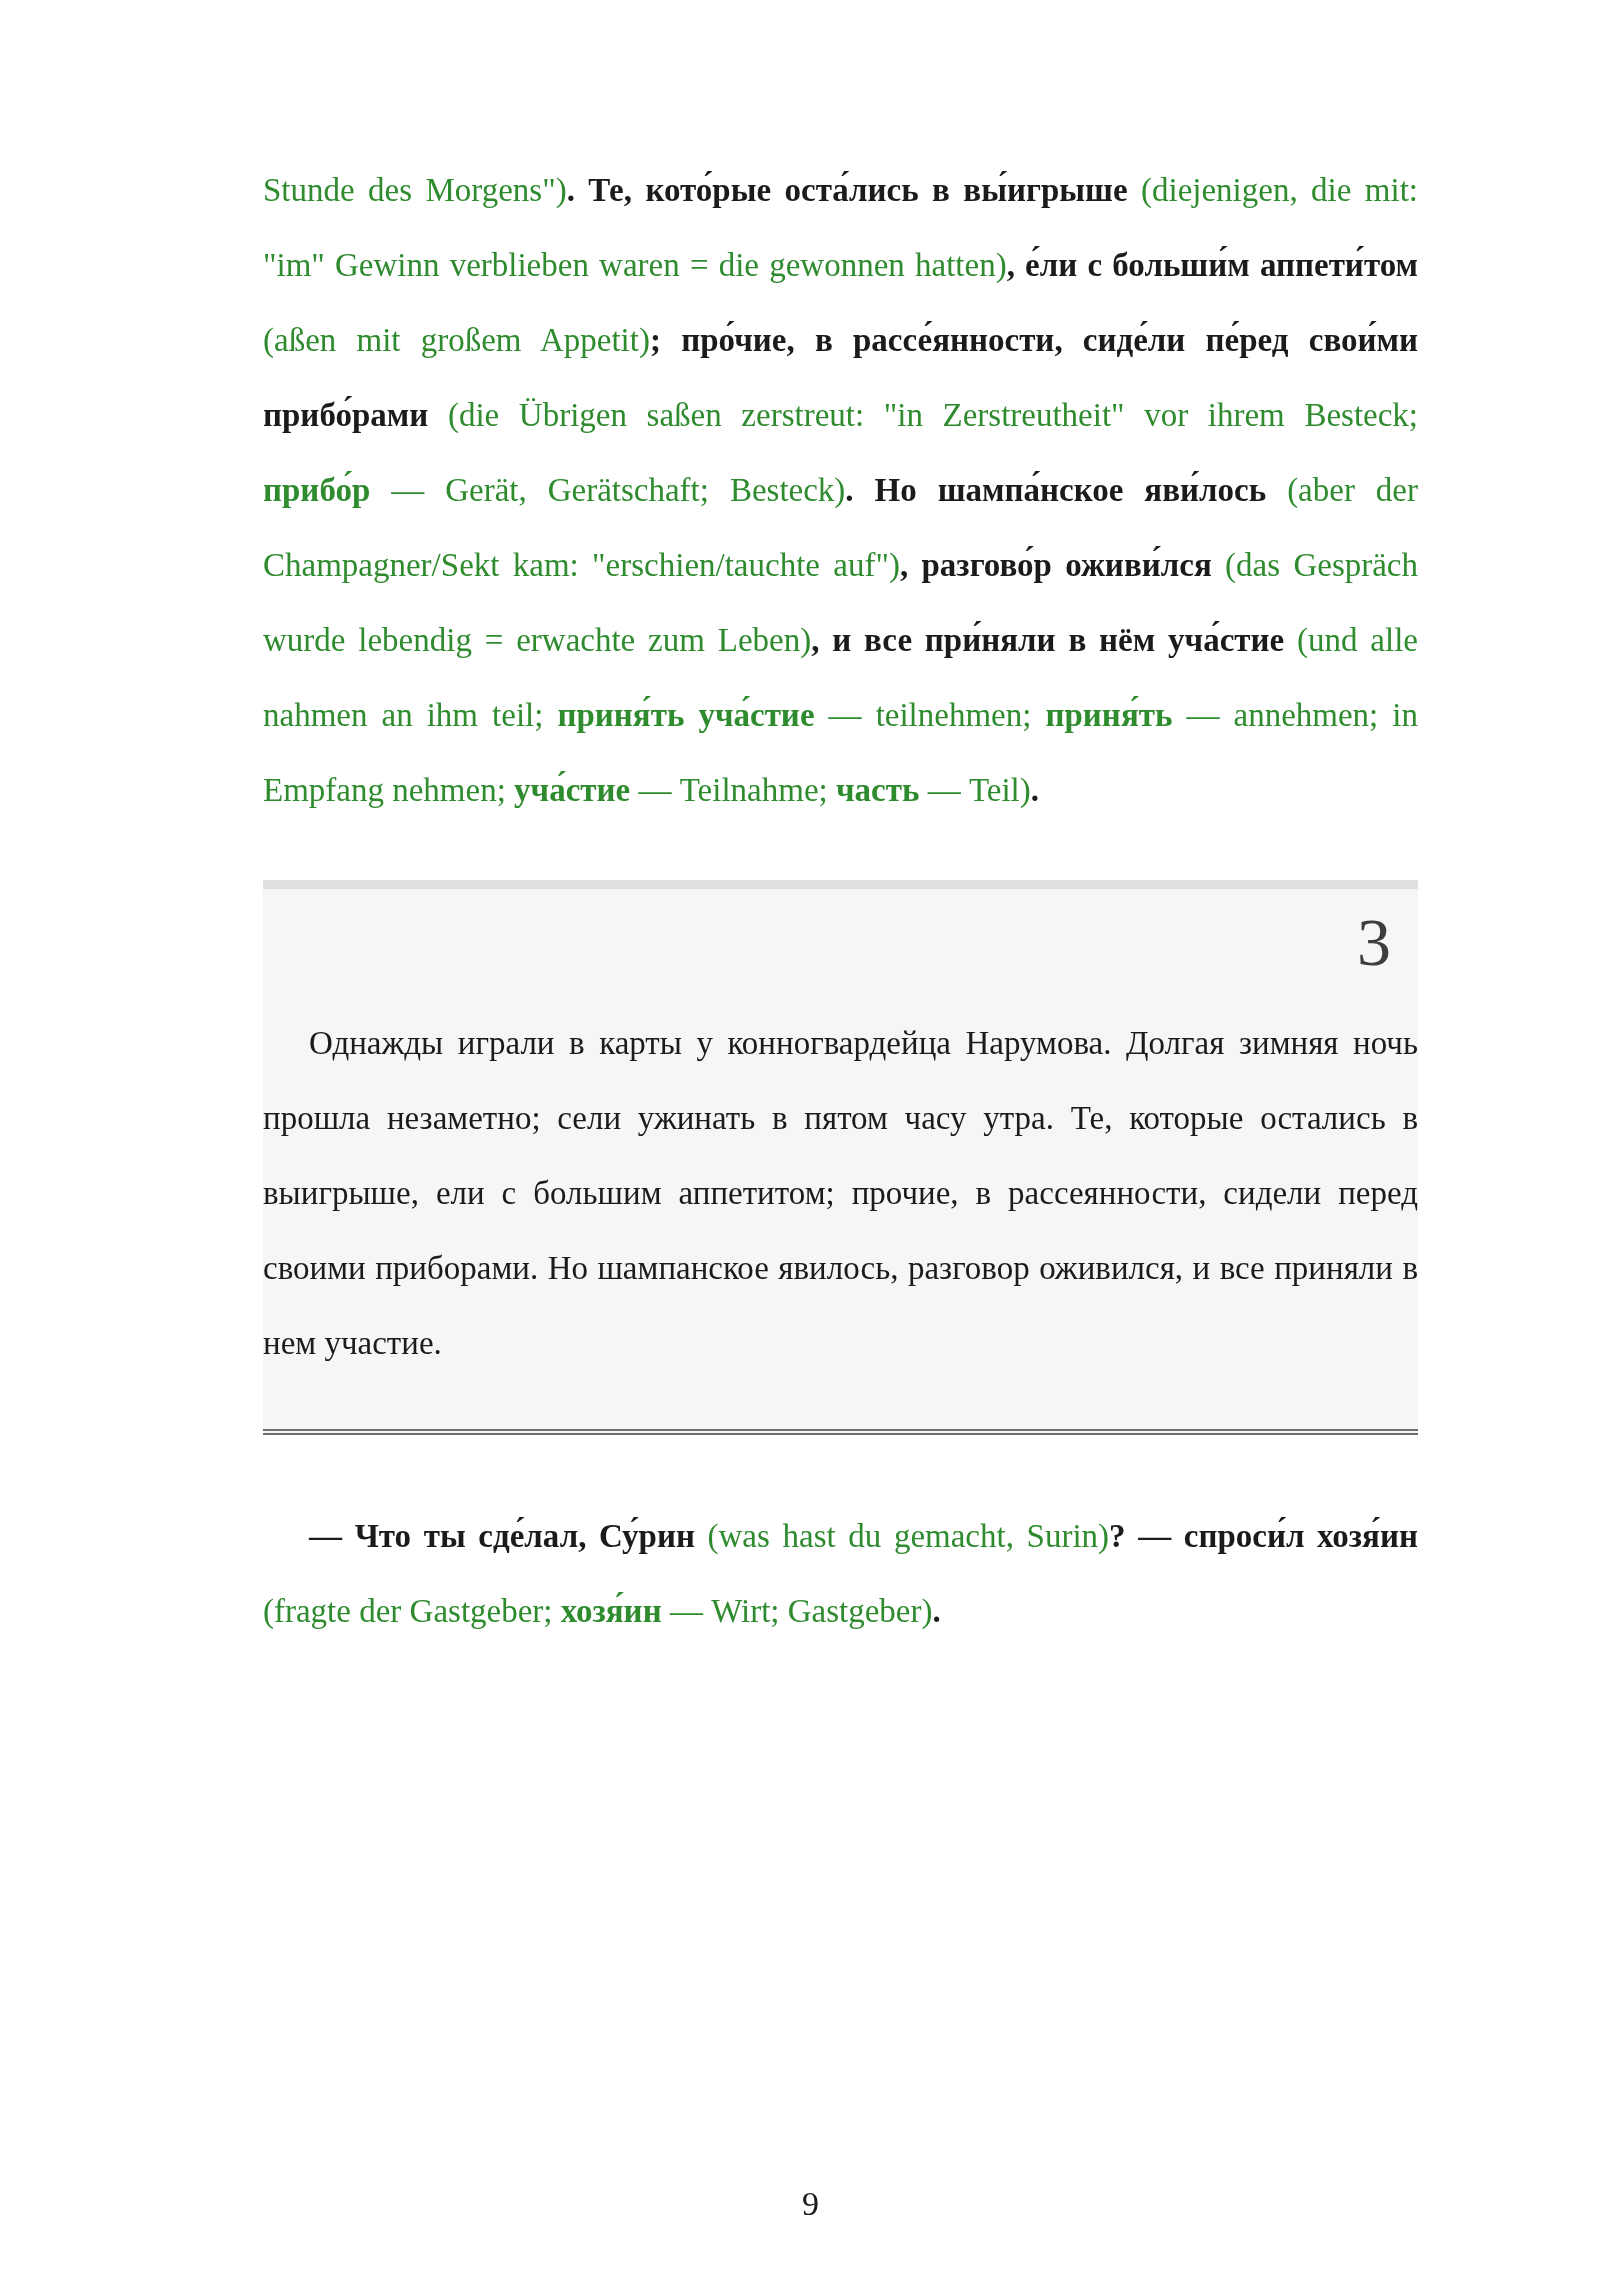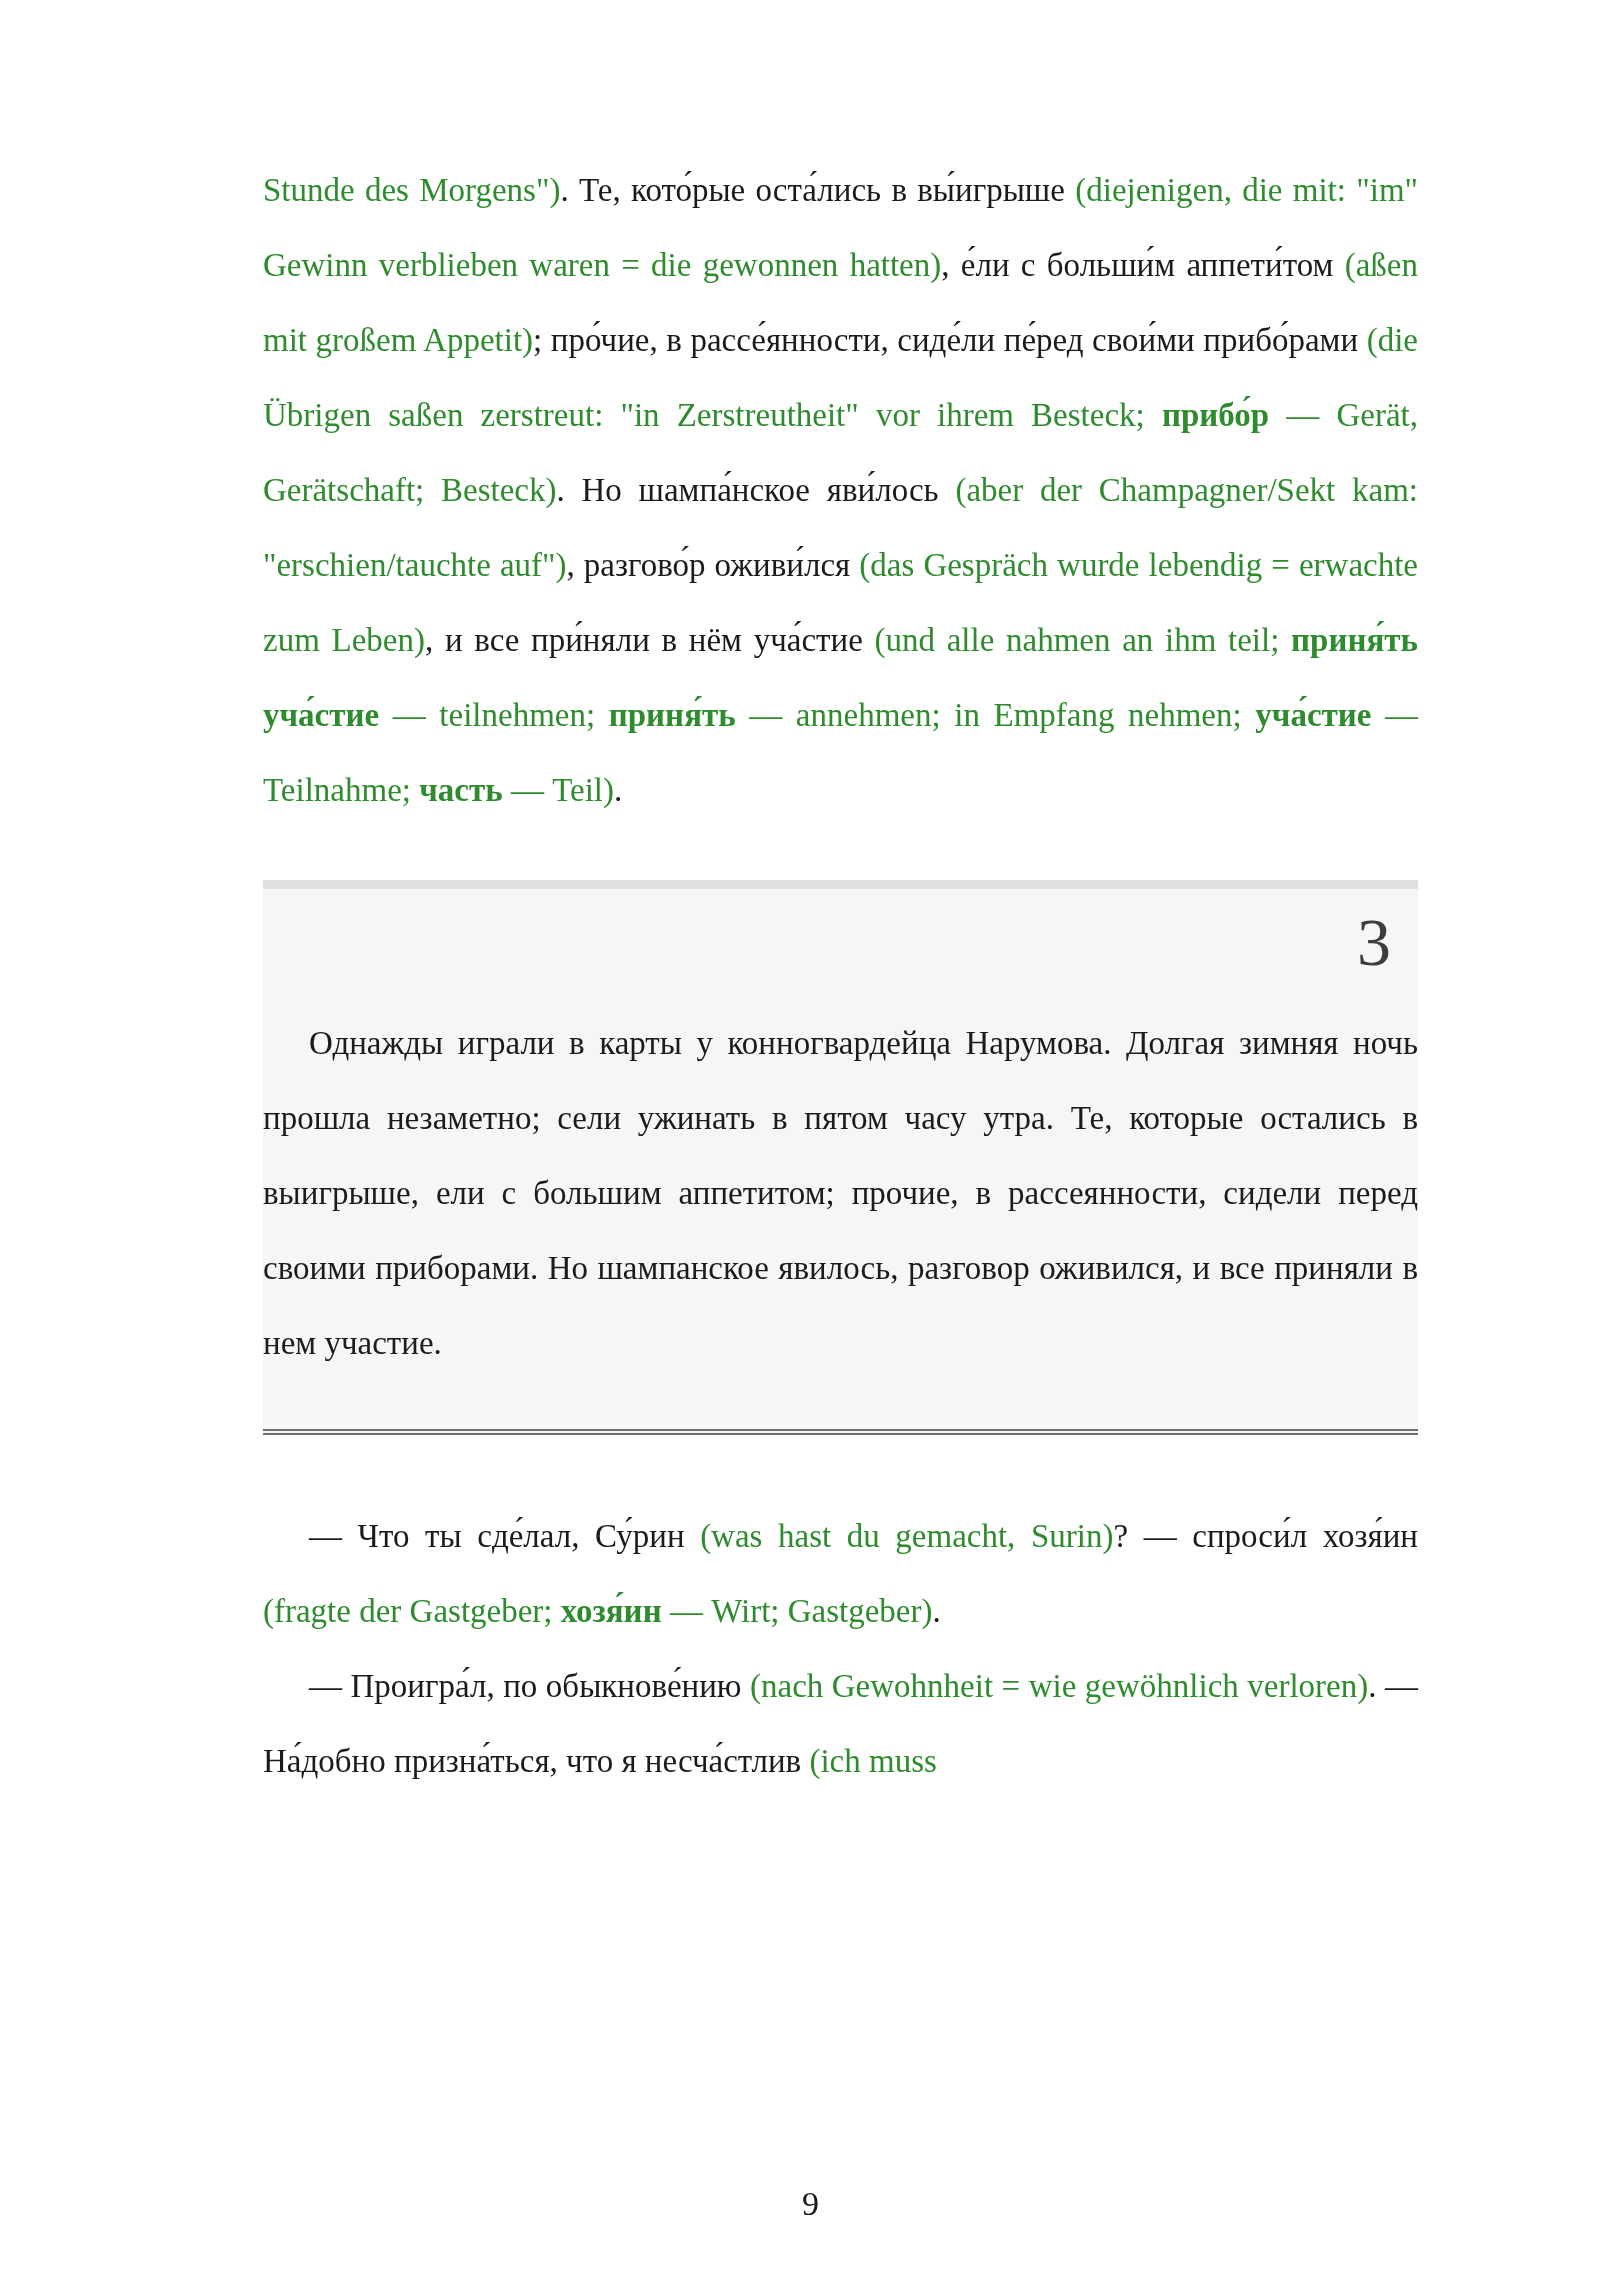--- a/index.html
+++ b/index.html
@@ -21,21 +21,21 @@
   }
   p.para {
     margin: 0;
     text-align: justify;
     font-size: 33px;
     line-height: 75px;
     color: var(--body-text, #1b1b1b);
   }
   .indent { text-indent: 46px; }
   
-  .seg-b   { font-weight: 400; color: var(--body-text, #1b1b1b); }
+  .seg-b   { font-weight: 700; color: var(--body-text, #1b1b1b); }
   .seg-g   { color: var(--green, #2e8b2e); }
   .seg-gi  { color: var(--green, #2e8b2e); }
   .seg-gbi { color: var(--green, #2e8b2e); font-weight: 700; }
   
   .section-block {
     margin: 52px 0 64px;
     background: var(--section-bg, #f6f6f5);
     border-top: 9px solid #dfdfdf;
     border-bottom: 6.2px double #6e6e6e;
     padding: 10.7px 0 48px;
@@ -65,19 +65,18 @@
 
     <p class="para rich"><span class="seg-g">Stunde des Morgens")</span><span class="seg-b">. Те, кото́рые оста́лись в вы́игрыше </span><span class="seg-g">(diejenigen, die mit: "im" Gewinn verblieben waren = die gewonnen hatten)</span><span class="seg-b">, е́ли с больши́м аппети́том </span><span class="seg-g">(aßen mit großem Appetit)</span><span class="seg-b">; про́чие, в рассе́янности, сиде́ли пе́ред свои́ми прибо́рами </span><span class="seg-g">(die Übrigen saßen zerstreut: "in Zerstreutheit" vor ihrem Besteck; </span><span class="seg-gbi">прибо́р</span><span class="seg-g"> — </span><span class="seg-gi">Gerät, Gerätschaft; Besteck</span><span class="seg-g">)</span><span class="seg-b">. Но шампа́нское яви́лось </span><span class="seg-g">(aber der Champagner/Sekt kam: "erschien/tauchte auf")</span><span class="seg-b">, разгово́р оживи́лся </span><span class="seg-g">(das Gespräch wurde lebendig = erwachte zum Leben)</span><span class="seg-b">, и все при́няли в нём уча́стие </span><span class="seg-g">(und alle nahmen an ihm teil; </span><span class="seg-gbi">приня́ть уча́стие</span><span class="seg-g"> — </span><span class="seg-gi">teilnehmen</span><span class="seg-g">; </span><span class="seg-gbi">приня́ть</span><span class="seg-g"> — </span><span class="seg-gi">annehmen</span><span class="seg-g">; </span><span class="seg-gi">in Empfang nehmen</span><span class="seg-g">; </span><span class="seg-gbi">уча́стие</span><span class="seg-g"> — </span><span class="seg-gi">Teilnahme</span><span class="seg-g">; </span><span class="seg-gbi">часть</span><span class="seg-g"> — </span><span class="seg-gi">Teil</span><span class="seg-g">)</span><span class="seg-b">.</span></p>
 
     <section class="section-block">
       <div class="section-number">3</div>
       <p class="para indent">Однажды играли в карты у конногвардейца Нарумова. Долгая зимняя ночь прошла незаметно; сели ужинать в пятом часу утра. Те, которые остались в выигрыше, ели с большим аппетитом; прочие, в рассеянности, сидели перед своими приборами. Но шампанское явилось, разговор оживился, и все приняли в нем участие.</p>
     </section>
 
     <p class="para rich indent"><span class="seg-b">— Что ты сде́лал, Су́рин </span><span class="seg-g">(was hast du gemacht, Surin)</span><span class="seg-b">? — спроси́л хозя́ин </span><span class="seg-g">(fragte der Gastgeber; </span><span class="seg-gbi">хозя́ин</span><span class="seg-g"> — </span><span class="seg-gi">Wirt; Gastgeber</span><span class="seg-g">)</span><span class="seg-b">.</span></p>
 
-    <p class="para rich indent"><span class="seg-b">— Проигра́л, по обыкнове́нию </span><span class="seg-g">(nach Gewohnheit = </span><span class="seg-gi">wie gewöhnlich</span><span class="seg-g"> verloren)</span><span class="seg-b">. — На́добно призна́ться, что я несча́стлив </span><span class="seg-g">(ich muss</span></p>
 
   </div>
 
   <div class="page-number">9</div>
 </div>
 
 
 </body></html>

